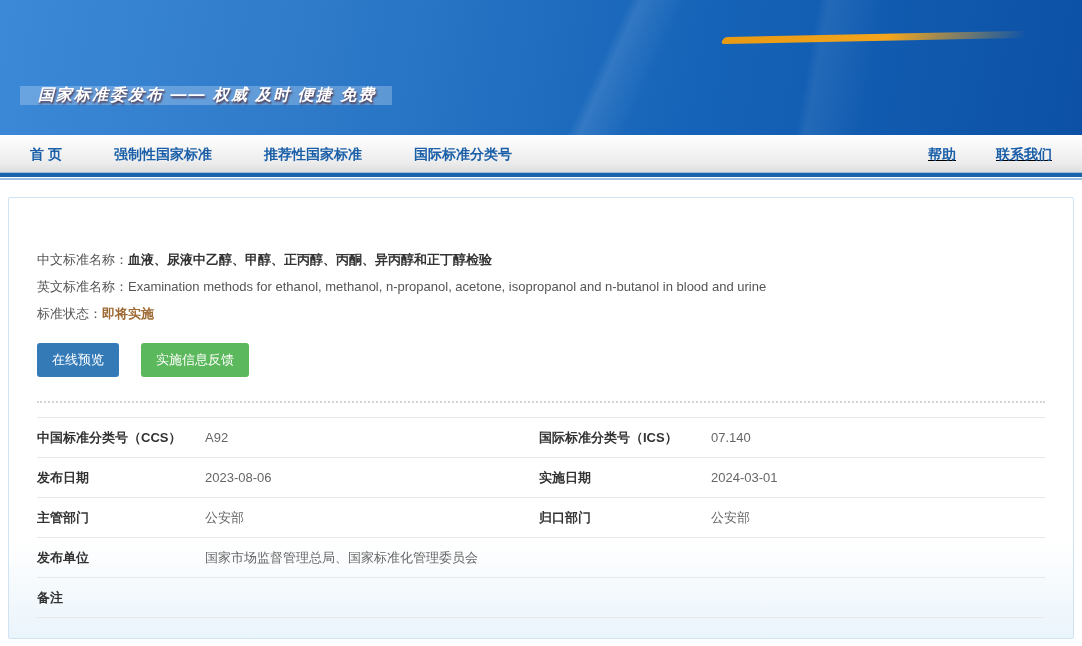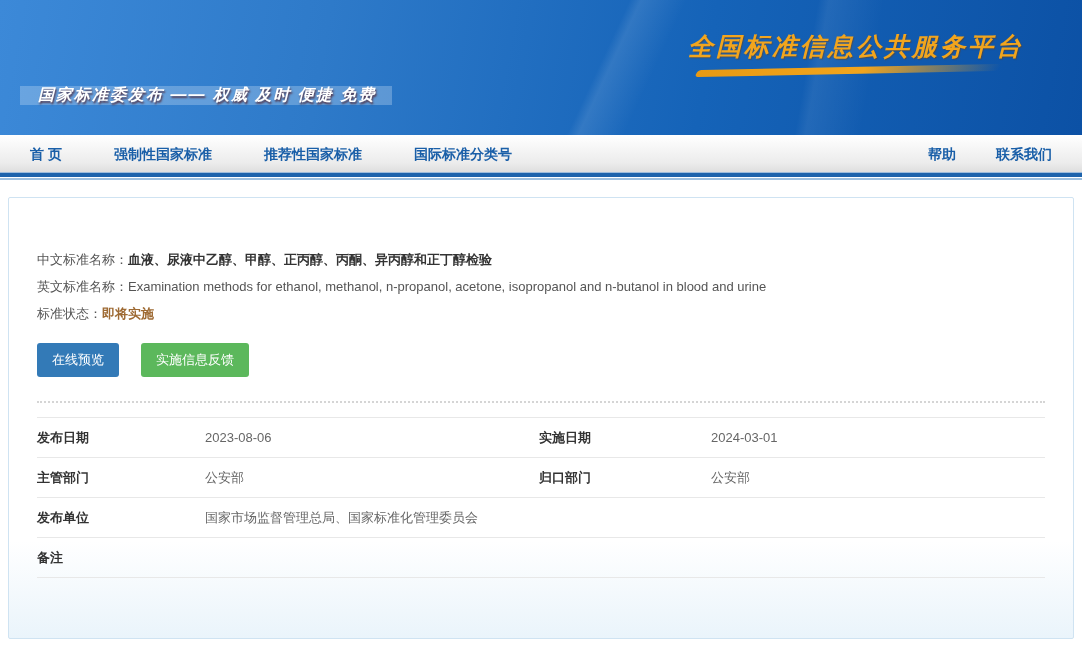--- a/index.html
+++ b/index.html
@@ -27,21 +27,21 @@
     letter-spacing:3px; text-shadow:1px 1px 1px rgba(120,60,0,0.45);
     font-family:"Liberation Serif","DejaVu Serif",serif; }
   .platform-swoosh { margin-top:4px; margin-left:10px; height:7px; width:300px;
     background:linear-gradient(90deg,#e89a14 0%,#f2a51d 55%,rgba(242,165,29,0) 100%);
     transform:skewX(-30deg) rotate(-1.2deg); border-radius:4px; }
 
   
   .nav { height:37px; background:linear-gradient(#ffffff,#ececec 75%,#dedede);
     display:flex; align-items:flex-end; padding:8px 30px; }
   .nav-left { display:flex; gap:52px; }
-  .nav-right { margin-left:auto; display:flex; gap:40px; }
+  .nav-right { margin-left:auto; display:flex; gap:40px;text-decoration:underline; }
   .nav-item { color:#1a5fa8; font-size:14px; font-weight:bold; cursor:pointer; white-space:nowrap; }
   .nav-line-a { height:1px; background:#9dbcdc; }
   .nav-line-b { height:4px; background:#1d63ac; }
   .nav-line-c { height:1px; background:#ffffff; }
   .nav-line-d { height:2px; background:#9dc0e0; }
 
   
   .content-wrap { padding:17px 8px 0 8px; }
   .content-box { border:1px solid #cfe3f2; border-radius:2px; min-height:442px;
     background:linear-gradient(180deg,#ffffff 0%,#ffffff 78%,#eaf4fb 100%);
@@ -74,21 +74,20 @@
   .cell-value { color:#666; }
 </style>
 </head>
 <body>
 
 <div class="header">
   <div class="sub-strip">
     <span>国家标准委发布 —— 权威 及时 便捷 免费</span>
   </div>
   <div class="platform">
-    <div class="platform-text">全国标准信息公共服务平台</div>
     <div class="platform-swoosh"></div>
   </div>
 </div>
 
 <div class="nav">
   <div class="nav-left">
     <span class="nav-item">首 页</span>
     <span class="nav-item">强制性国家标准</span>
     <span class="nav-item">推荐性国家标准</span>
     <span class="nav-item">国际标准分类号</span>
@@ -121,20 +120,26 @@
 
     <div class="btn-row">
       <button class="btn btn-blue">在线预览</button>
       <button class="btn btn-green">实施信息反馈</button>
     </div>
 
     <div class="dotted-divider"></div>
 
     <div class="info-table">
       <div class="info-row">
+        <div class="cell-label">中国标准分类号（CCS）</div>
+        <div class="cell-value">A92</div>
+        <div class="cell-label">国际标准分类号（ICS）</div>
+        <div class="cell-value">07.140</div>
+      </div>
+      <div class="info-row">
         <div class="cell-label">发布日期</div>
         <div class="cell-value">2023-08-06</div>
         <div class="cell-label">实施日期</div>
         <div class="cell-value">2024-03-01</div>
       </div>
       <div class="info-row">
         <div class="cell-label">主管部门</div>
         <div class="cell-value">公安部</div>
         <div class="cell-label">归口部门</div>
         <div class="cell-value">公安部</div>

